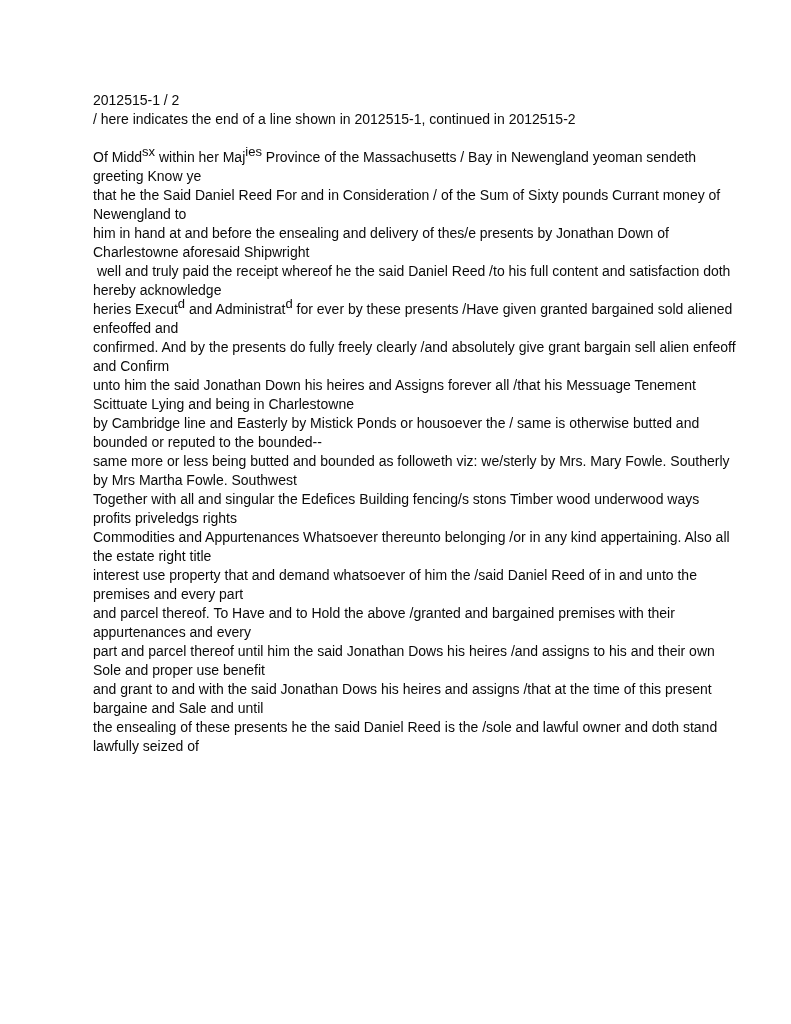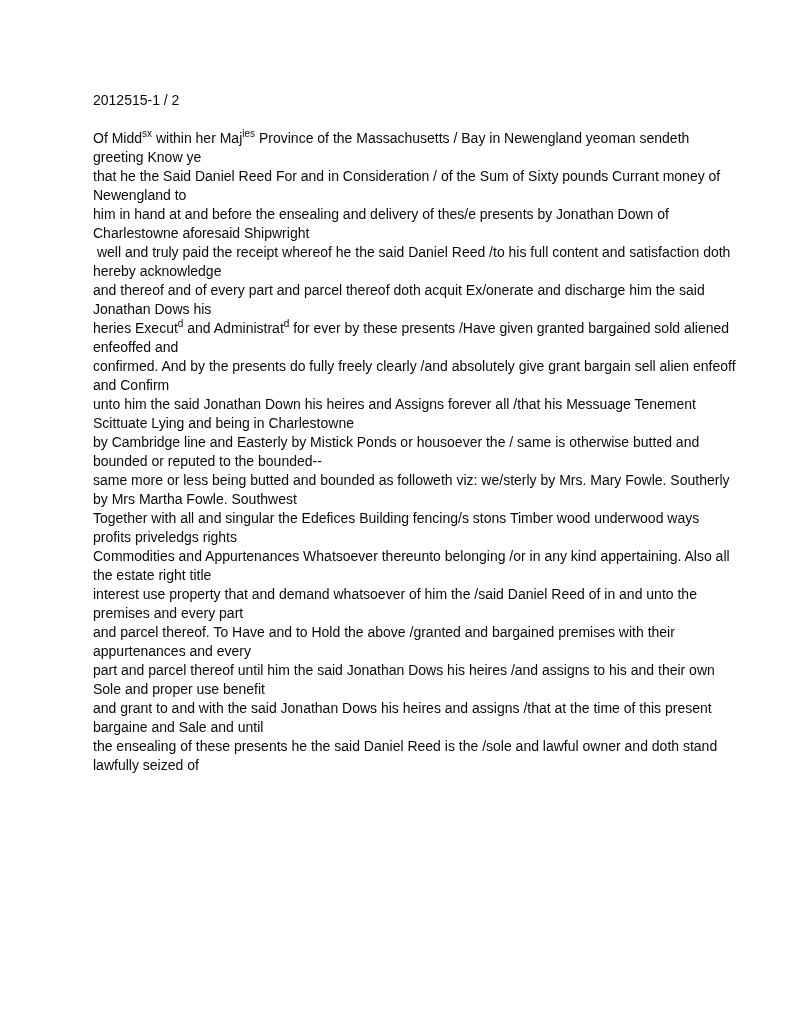--- a/index.html
+++ b/index.html
@@ -28,37 +28,37 @@
     letter-spacing: 0px;
   }
   p.doc-line {
     margin: 0;
     padding: 0;
     min-height: 19px;
     white-space: pre-wrap;
     word-wrap: break-word;
   }
   sup.doc-sup {
-    font-size: 10px;
+    font-size: 13px;
     line-height: 0;
     vertical-align: super;
   }
 </style>
 </head>
 <body>
 
 <div class="page">
   <div class="doc">
       <p class="doc-line">2012515-1 / 2</p>
+      <p class="doc-line">/ here indicates the end of a line shown in 2012515-1, continued in 2012515-2</p>
       <p class="doc-line"></p>
       <p class="doc-line">Of Midd<sup class="doc-sup">sx</sup> within her Maj<sup class="doc-sup">ies</sup> Province of the Massachusetts / Bay in Newengland yeoman sendeth greeting Know ye</p>
       <p class="doc-line">that he the Said Daniel Reed For and in Consideration / of the Sum of Sixty pounds Currant money of Newengland to</p>
       <p class="doc-line">him in hand at and before the ensealing and delivery of thes/e presents by Jonathan Down of Charlestowne aforesaid Shipwright</p>
       <p class="doc-line"> well and truly paid the receipt whereof he the said Daniel Reed /to his full content and satisfaction doth hereby acknowledge</p>
-      <p class="doc-line">and thereof and of every part and parcel thereof doth acquit Ex/onerate and discharge him the said Jonathan Dows his</p>
       <p class="doc-line">heries Execut<sup class="doc-sup">d</sup> and Administrat<sup class="doc-sup">d</sup> for ever by these presents /Have given granted bargained sold aliened enfeoffed and</p>
       <p class="doc-line">confirmed. And by the presents do fully freely clearly /and absolutely give grant bargain sell alien enfeoff and Confirm</p>
       <p class="doc-line">unto him the said Jonathan Down his heires and Assigns forever all /that his Messuage Tenement Scittuate Lying and being in Charlestowne</p>
       <p class="doc-line">by Cambridge line and Easterly by Mistick Ponds or housoever the / same is otherwise butted and bounded or reputed to the bounded--</p>
       <p class="doc-line">same more or less being butted and bounded as followeth viz: we/sterly by Mrs. Mary Fowle. Southerly by Mrs Martha Fowle. Southwest</p>
       <p class="doc-line">Together with all and singular the Edefices Building fencing/s stons Timber wood underwood ways profits priveledgs rights</p>
       <p class="doc-line">Commodities and Appurtenances Whatsoever thereunto belonging /or in any kind appertaining. Also all the estate right title</p>
       <p class="doc-line">interest use property that and demand whatsoever of him the /said Daniel Reed of in and unto the premises and every part</p>
       <p class="doc-line">and parcel thereof. To Have and to Hold the above /granted and bargained premises with their appurtenances and every</p>
       <p class="doc-line">part and parcel thereof until him the said Jonathan Dows his heires /and assigns to his and their own Sole and proper use benefit</p>

